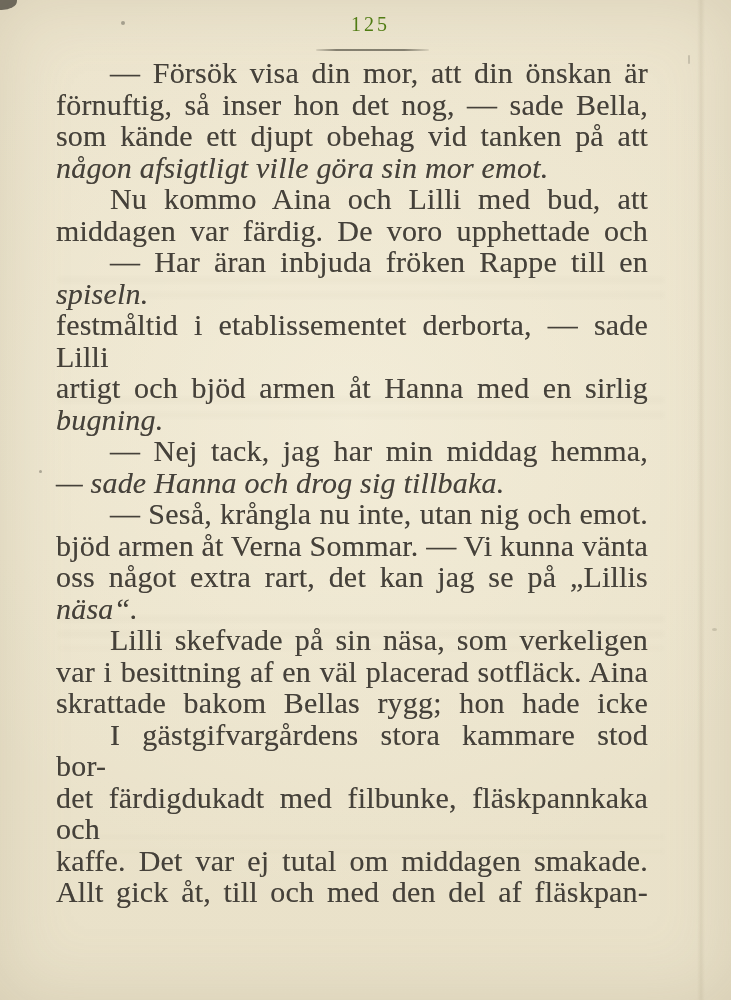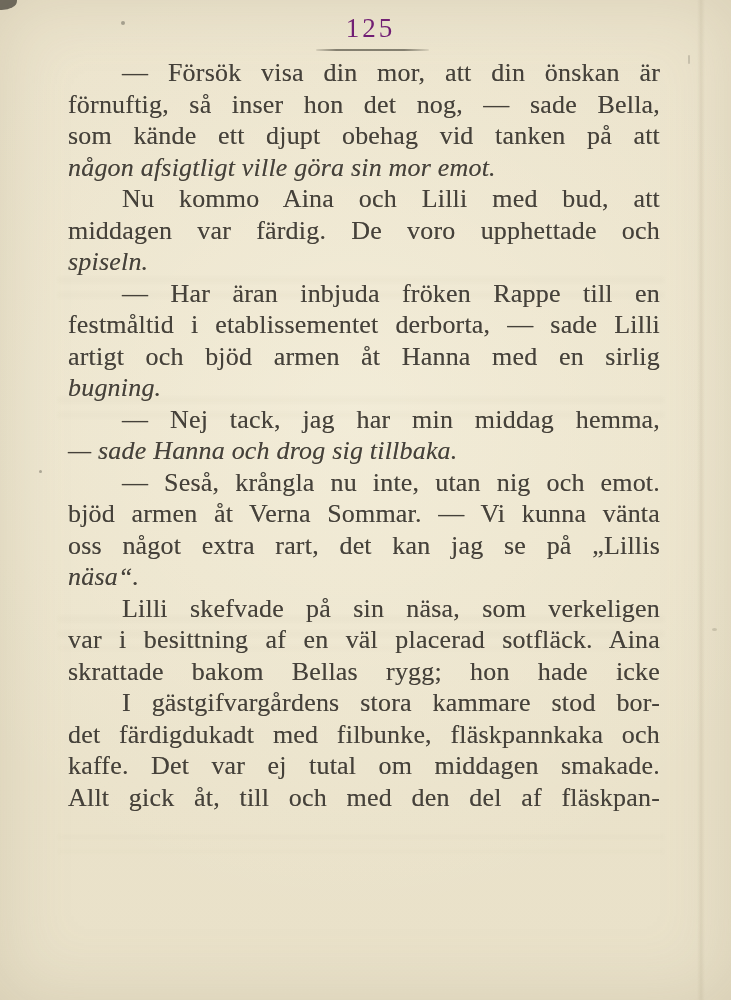--- a/index.html
+++ b/index.html
@@ -46,31 +46,31 @@
   .smudge.m1{top:278px;height:26px;}
   .smudge.m2{top:398px;height:30px;}
   .smudge.m3{top:617px;height:32px;}
   .smudge.m4{top:835px;height:18px;opacity:0.18;}
 
   .page-number-wrap{
     position:absolute;top:13px;left:0;width:731px;text-align:center;
     transform:translateX(5px);
   }
   .page-number{
-    font-size:27px;letter-spacing:3px;color:#701a75;
+    font-size:20px;letter-spacing:3px;color:#4d7c0f;
   }
   .header-rule{
     position:absolute;top:49px;left:316px;width:113px;height:2px;
     background:linear-gradient(90deg, rgba(92,88,76,0.15) 0%, rgba(92,88,76,0.72) 18%, rgba(92,88,76,0.72) 78%, rgba(92,88,76,0.12) 100%);
     border-radius:1px;
   }
   .text-block{
-    position:absolute;left:68px;top:57px;width:592px;
+    position:absolute;left:56px;top:57px;width:592px;
     color:var(--ink);
-    font-size:26px;line-height:31.5px;
+    font-size:30px;line-height:31.5px;
     letter-spacing:0.2px;
     text-shadow:0 0 0.5px rgba(62,58,48,0.45);
   }
   .line{
     text-align:justify;
     text-align-last:justify;
   }
   .line.indent{text-indent:54px;}
   .line.endp{text-align-last:left;font-style:italic;}
 </style>
@@ -89,22 +89,22 @@
 </div>
 <div class="header-rule"></div>
 
 <div class="text-block">
     <div class="line indent">— Försök visa din mor, att din önskan är</div>
     <div class="line">förnuftig, så inser hon det nog, — sade Bella,</div>
     <div class="line">som kände ett djupt obehag vid tanken på att</div>
     <div class="line endp">någon afsigtligt ville göra sin mor emot.</div>
     <div class="line indent">Nu kommo Aina och Lilli med bud, att</div>
     <div class="line">middagen var färdig. De voro upphettade och</div>
+    <div class="line indent">— Har äran inbjuda fröken Rappe till en</div>
     <div class="line endp">spiseln.</div>
-    <div class="line indent">— Har äran inbjuda fröken Rappe till en</div>
     <div class="line">festmåltid i etablissementet derborta, — sade Lilli</div>
     <div class="line">artigt och bjöd armen åt Hanna med en sirlig</div>
     <div class="line endp">bugning.</div>
     <div class="line indent">— Nej tack, jag har min middag hemma,</div>
     <div class="line endp">— sade Hanna och drog sig tillbaka.</div>
     <div class="line indent">— Seså, krångla nu inte, utan nig och emot.</div>
     <div class="line">bjöd armen åt Verna Sommar. — Vi kunna vänta</div>
     <div class="line">oss något extra rart, det kan jag se på „Lillis</div>
     <div class="line endp">näsa“.</div>
     <div class="line indent">Lilli skefvade på sin näsa, som verkeligen</div>

